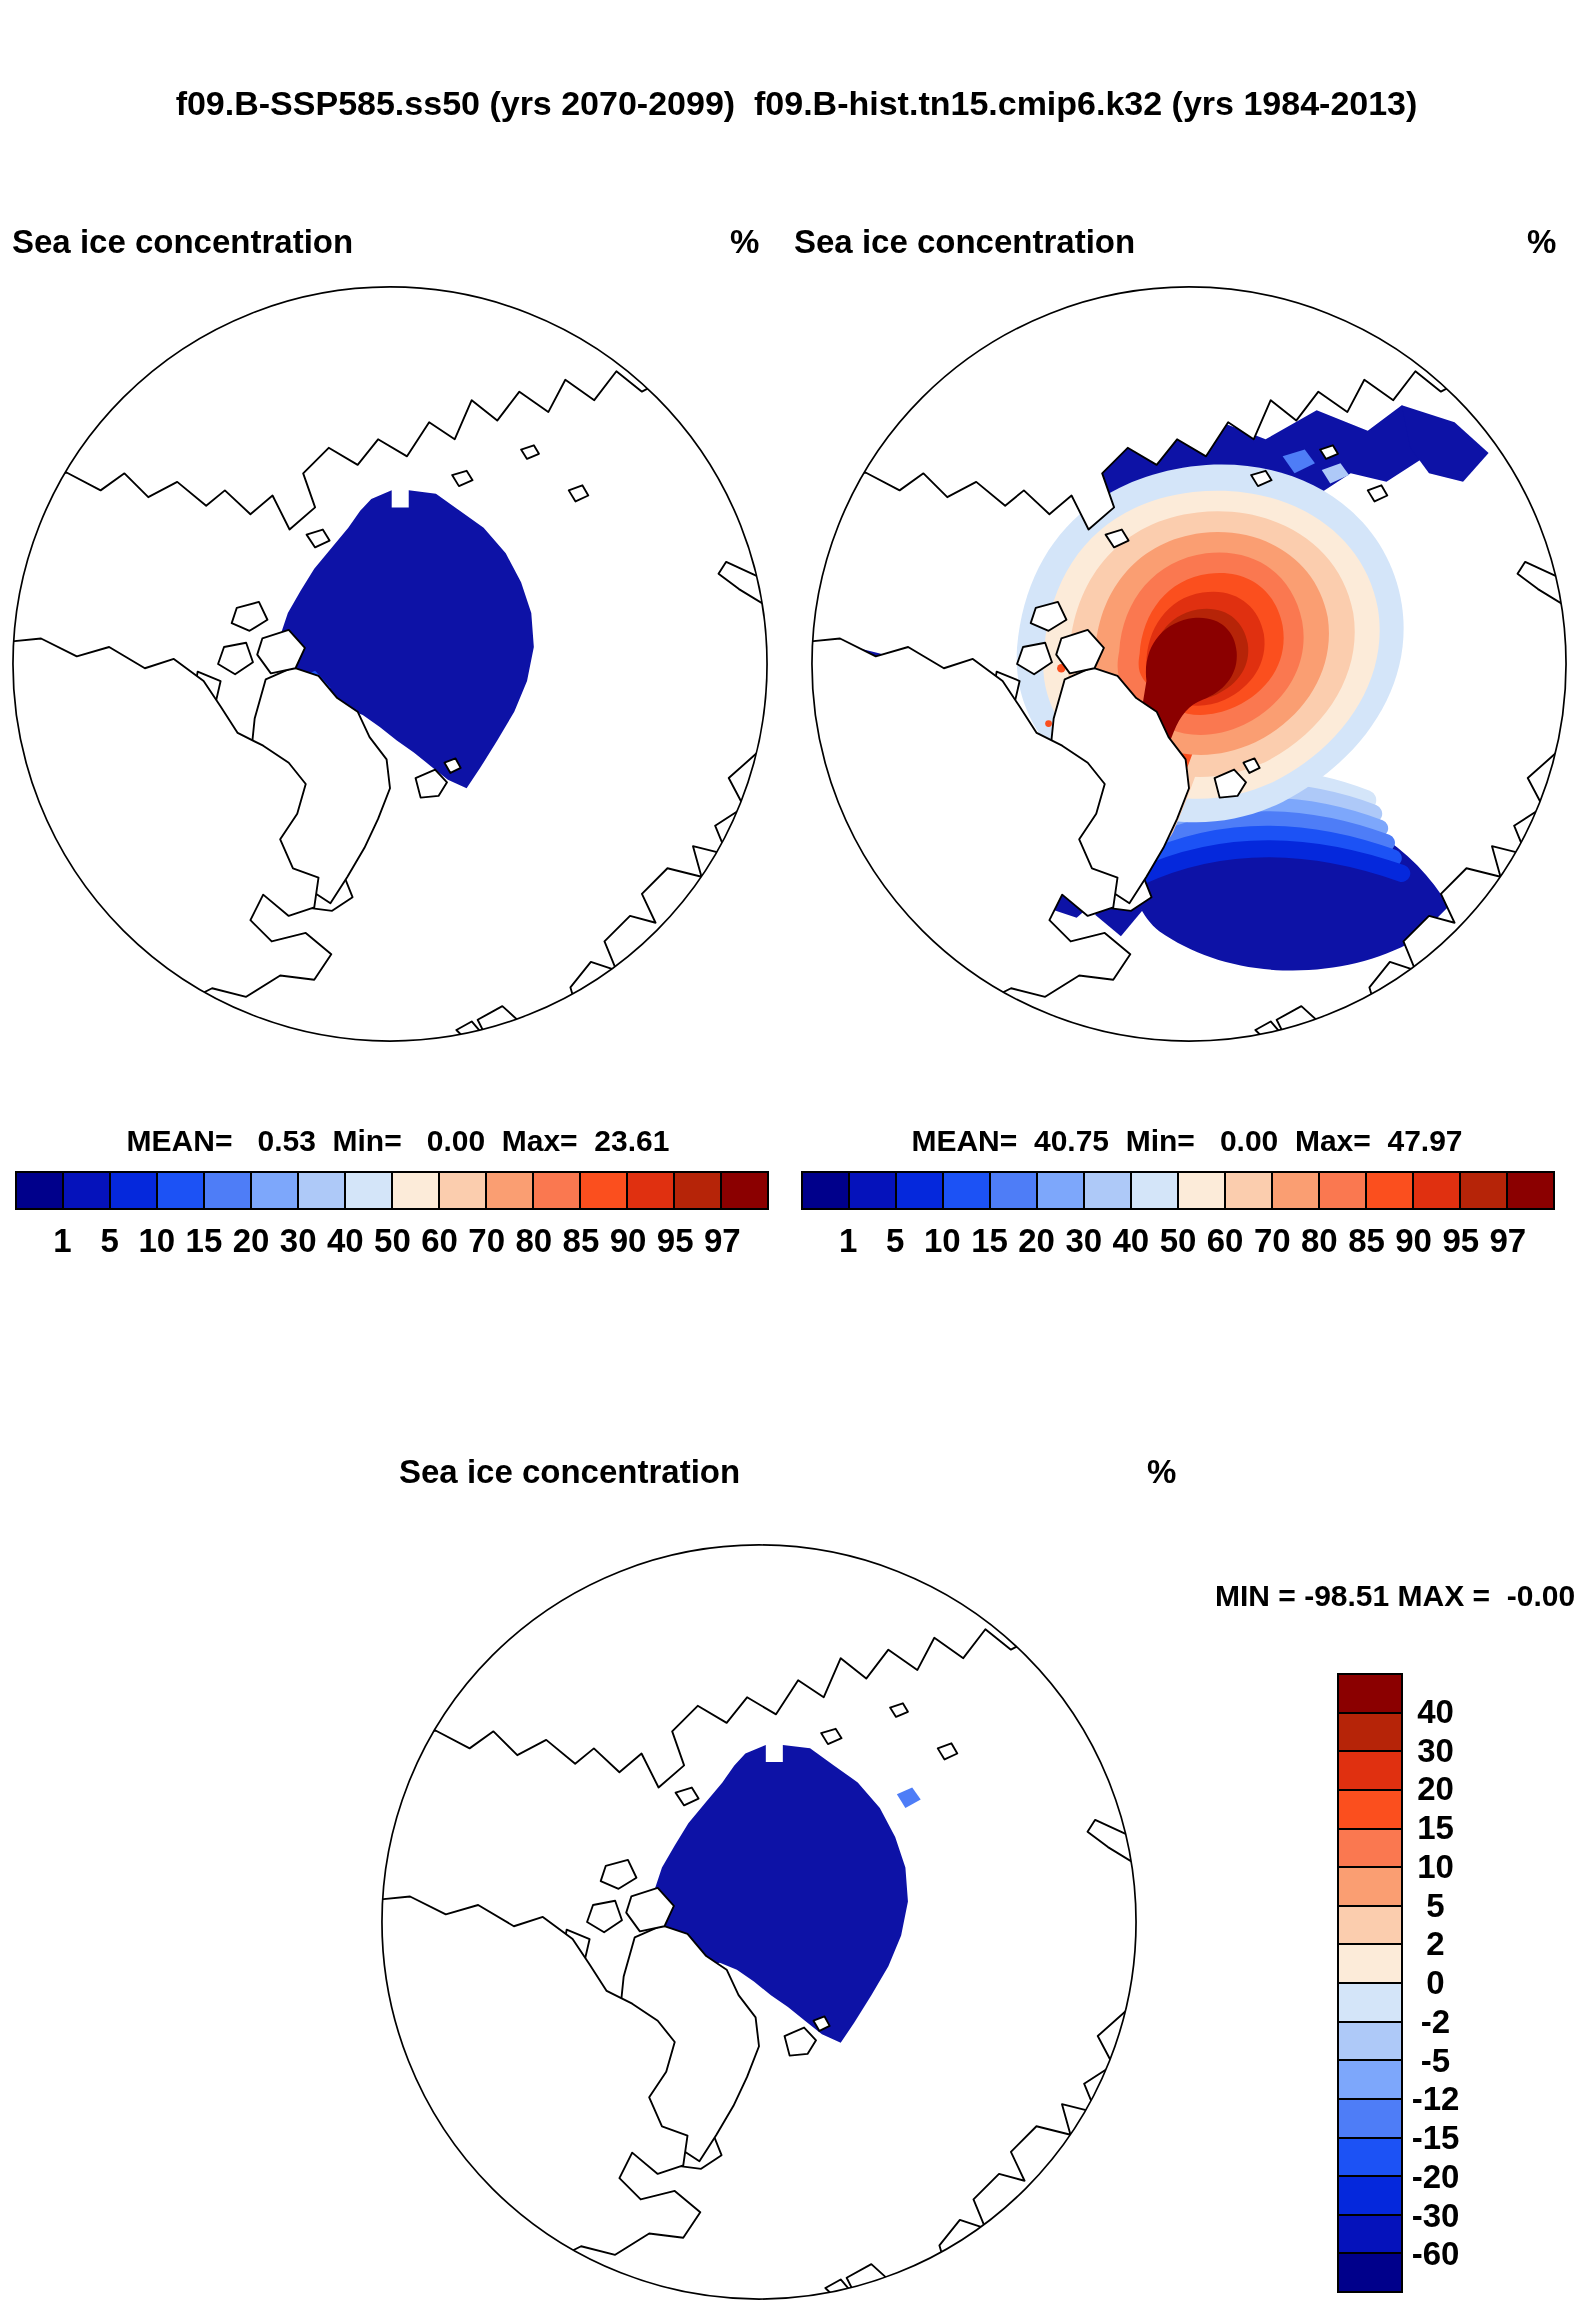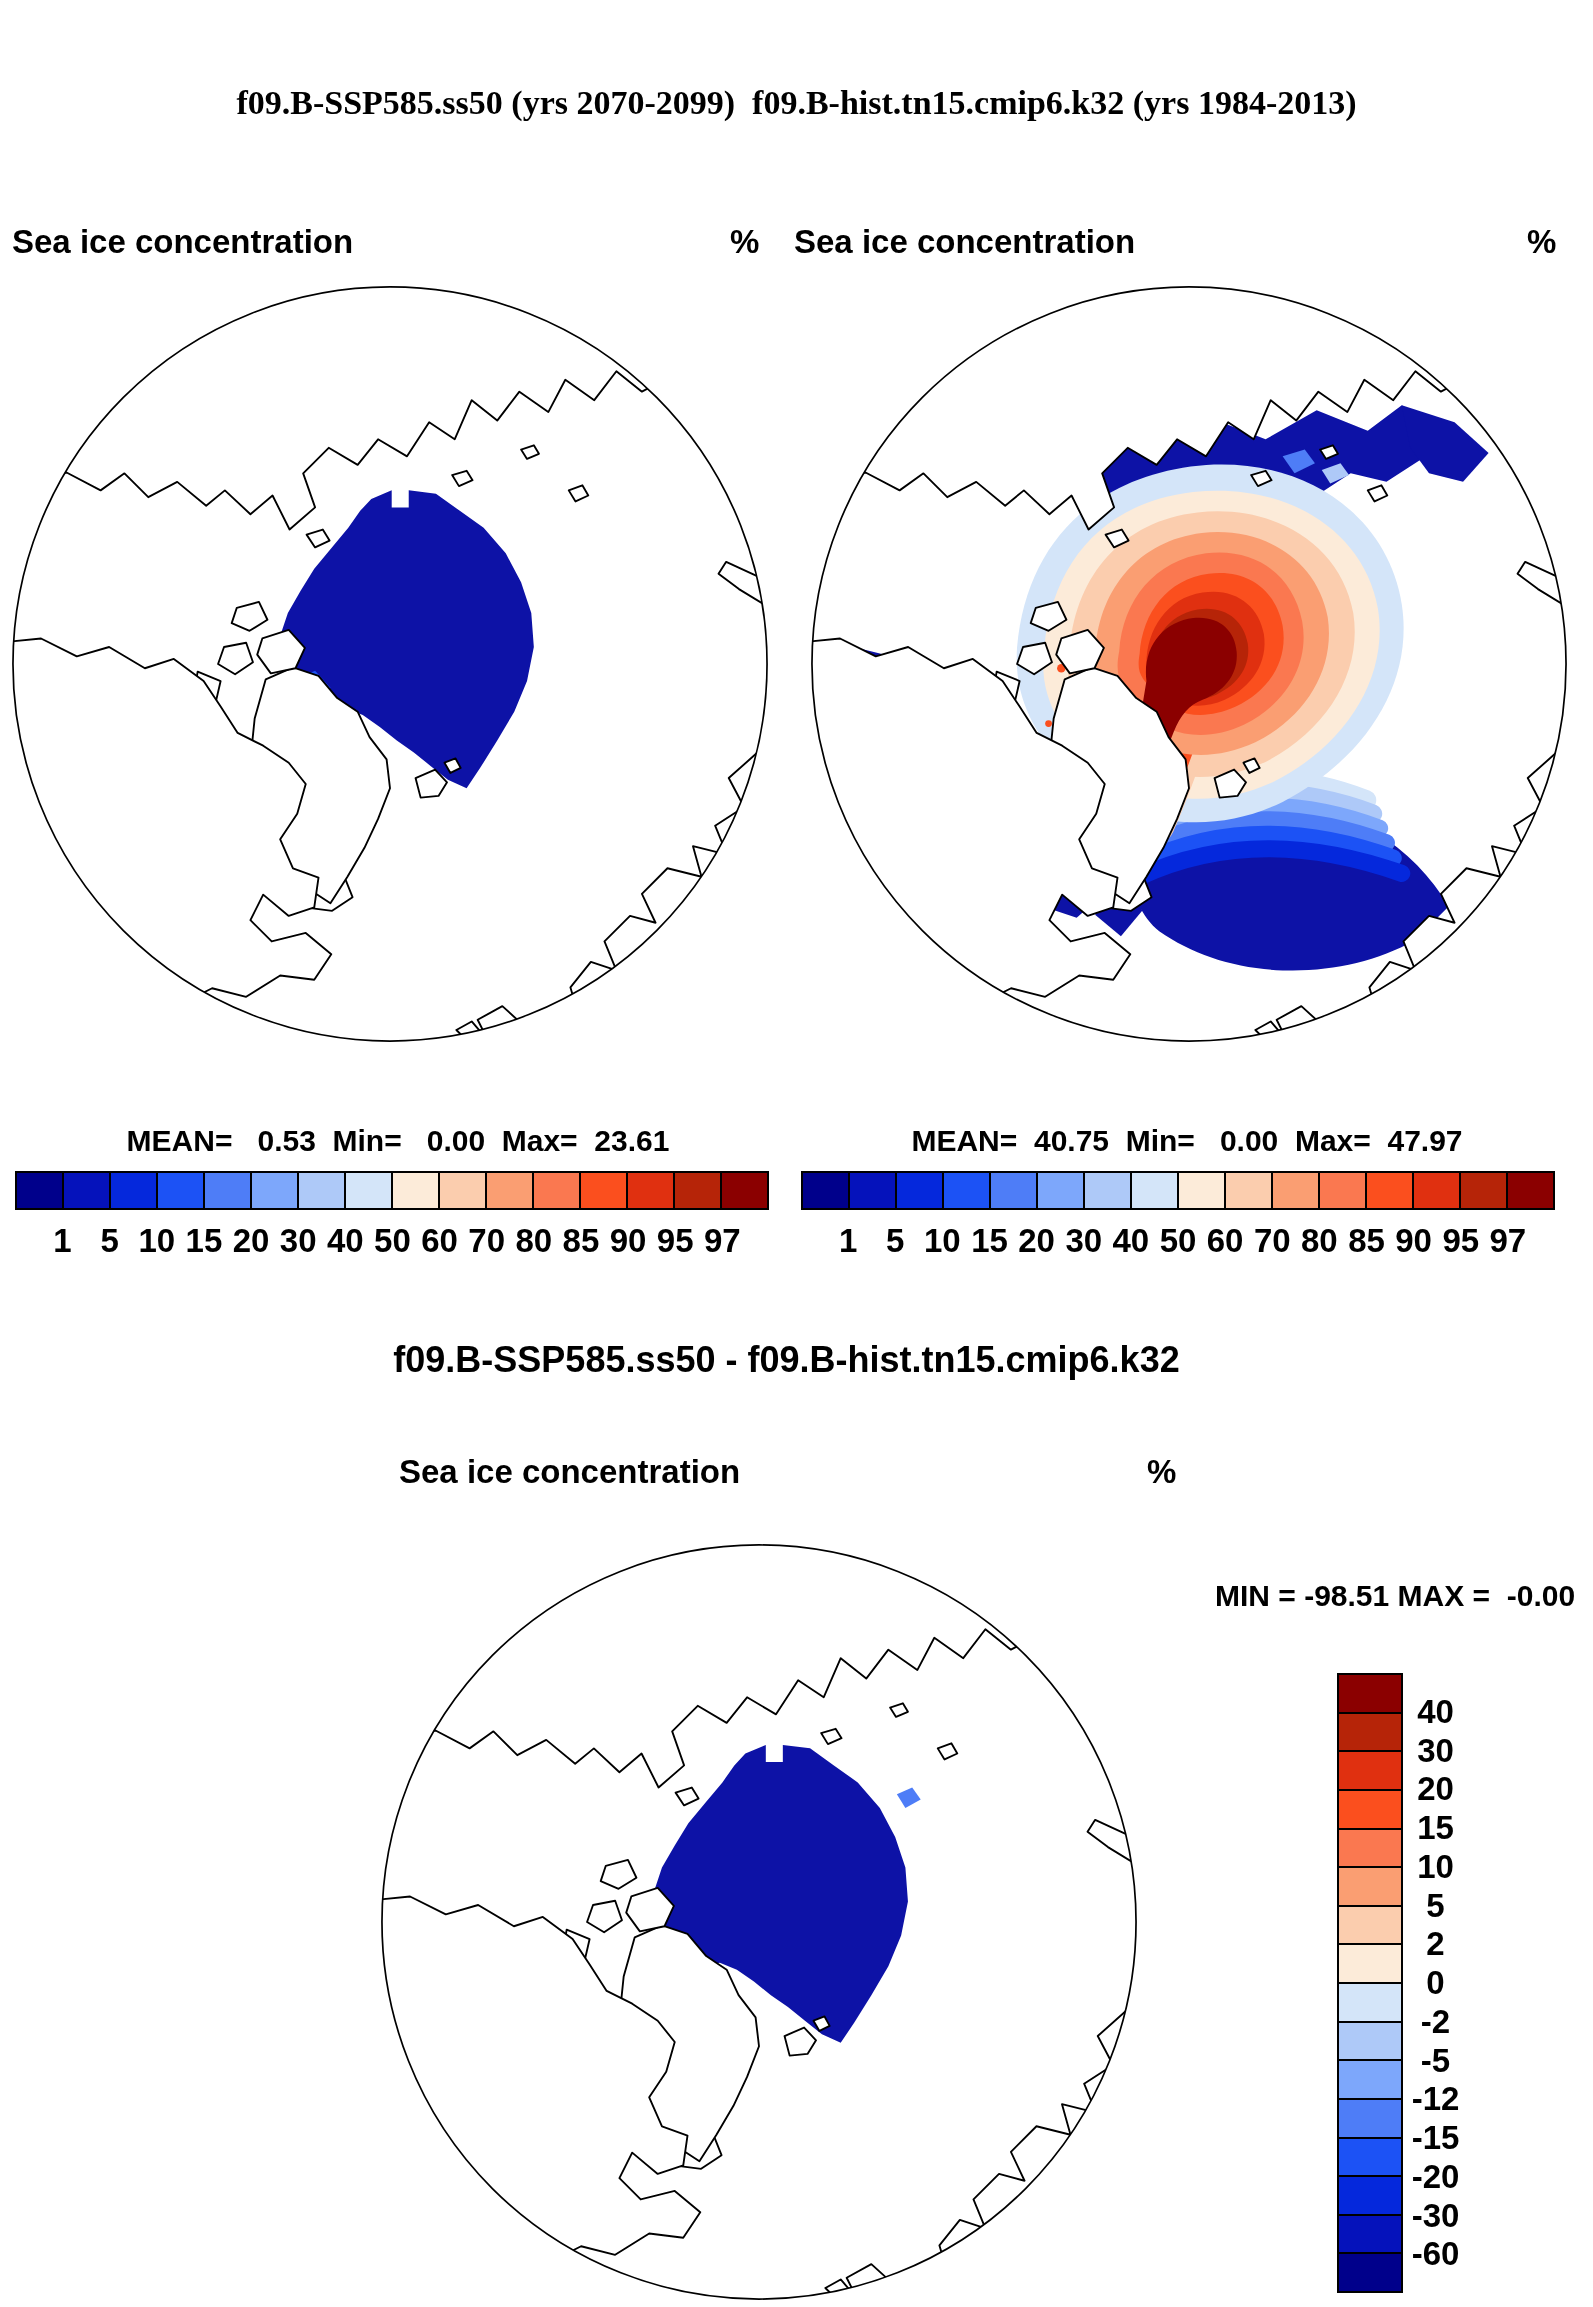--- a/index.html
+++ b/index.html
@@ -2,21 +2,21 @@
 <html style="--cc0: #00008B; --cc1: #0512BB; --cc2: #0528DC; --cc3: #1C52F5; --cc4: #4E7DF7; --cc5: #7DA7FB; --cc6: #AEC9F8; --cc7: #D4E5F9; --cc8: #FCEBD9; --cc9: #FBCDAE; --cc10: #FA9E72; --cc11: #FA7850; --cc12: #FB4F1E; --cc13: #E03010; --cc14: #B62408; --cc15: #8B0000; --packnavy: #0D12A6;font-size:13.7px"><head>
 <meta charset="utf-8">
 <style>
   html,body{margin:0;padding:0;background:#fff;}
   #canvas{position:relative;width:1593px;height:2307px;background:#fff;overflow:hidden;
           font-family:"Liberation Sans","DejaVu Sans",sans-serif;font-weight:bold;color:#000;}
   .abs{position:absolute;}
   .ctr{text-align:center;}
   .pre{white-space:pre;}
   #fig-title{top:0px;left:0;width:1593px;font-size:55px;}
-  #fig-subtitle{top:84px;left:0;width:1593px;font-size:34px;font-family:Liberation Serif, serif;}
+  #fig-subtitle{top:84px;left:0;width:1593px;font-size:34px;}
   .panel-label{top:223px;font-size:33px;}
   .panel-units{top:223px;font-size:33px;}
   .map{overflow:visible;}
   .stats-line{font-size:30px;}
   
   .hbar{width:754px;height:103px;}
   .hbar-segs{display:flex;height:39px;border:2.6px solid #000;box-sizing:border-box;}
   .hbar-seg{flex:1 1 auto;border-right:2.6px solid #000;}
   .hbar-seg:last-child{border-right:none;}
   .hbar-labels{position:relative;height:43px;margin-top:12px;font-size:33px;}
@@ -219,21 +219,20 @@
         <div class="hbar-label" style="left: 56.25%;">60</div>
         <div class="hbar-label" style="left: 62.5%;">70</div>
         <div class="hbar-label" style="left: 68.75%;">80</div>
         <div class="hbar-label" style="left: 75%;">85</div>
         <div class="hbar-label" style="left: 81.25%;">90</div>
         <div class="hbar-label" style="left: 87.5%;">95</div>
         <div class="hbar-label" style="left: 93.75%;">97</div>
       </div>
     </div>
 
-  <div id="mid-title" class="abs ctr">f09.B-SSP585.ss50 - f09.B-hist.tn15.cmip6.k32</div>
   <div id="mid-field-label" class="abs">Sea ice concentration</div>
   <div id="mid-units" class="abs">%</div>
   <div id="diff-stats" class="abs stats-line pre">MIN = -98.51 MAX =  -0.00</div>
 
   <div class="abs map" style="left:376px;top:1539px">
     <svg viewBox="0 0 900 900" width="766" height="766">
       <g clip-path="url(#circ-clip)">
         <g transform="translate(6,-4)">
           <use href="#pack-blob"></use>
         </g>

